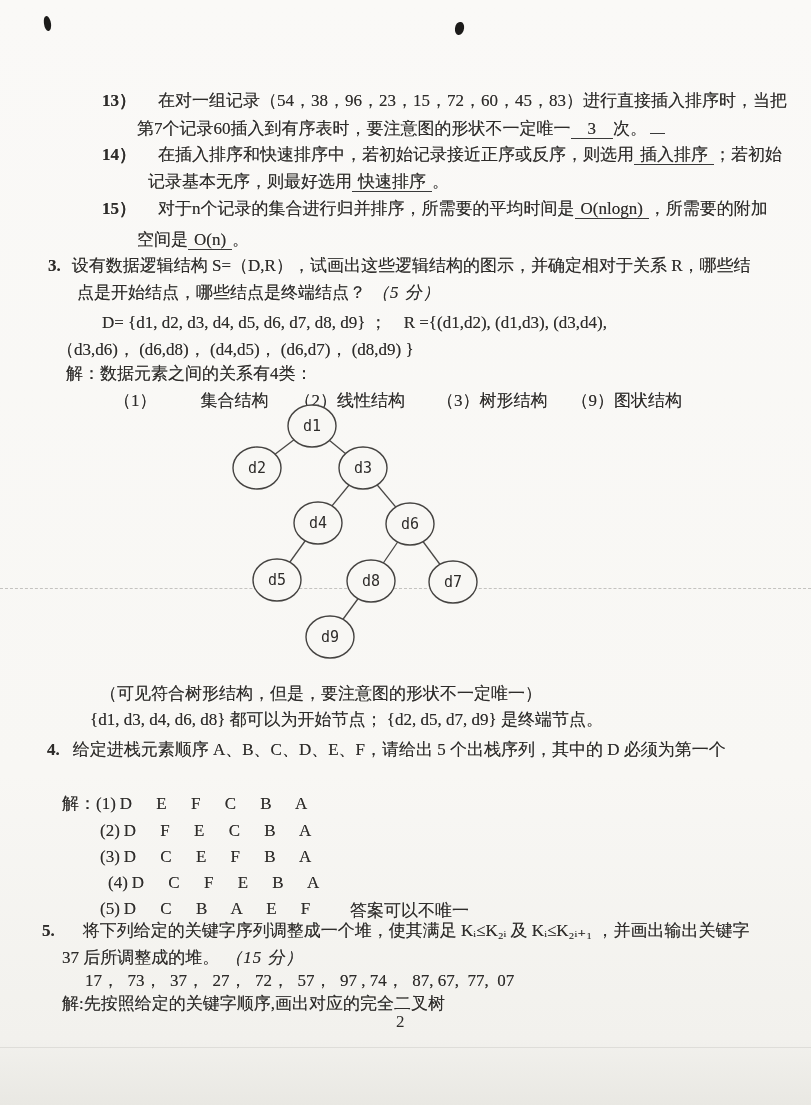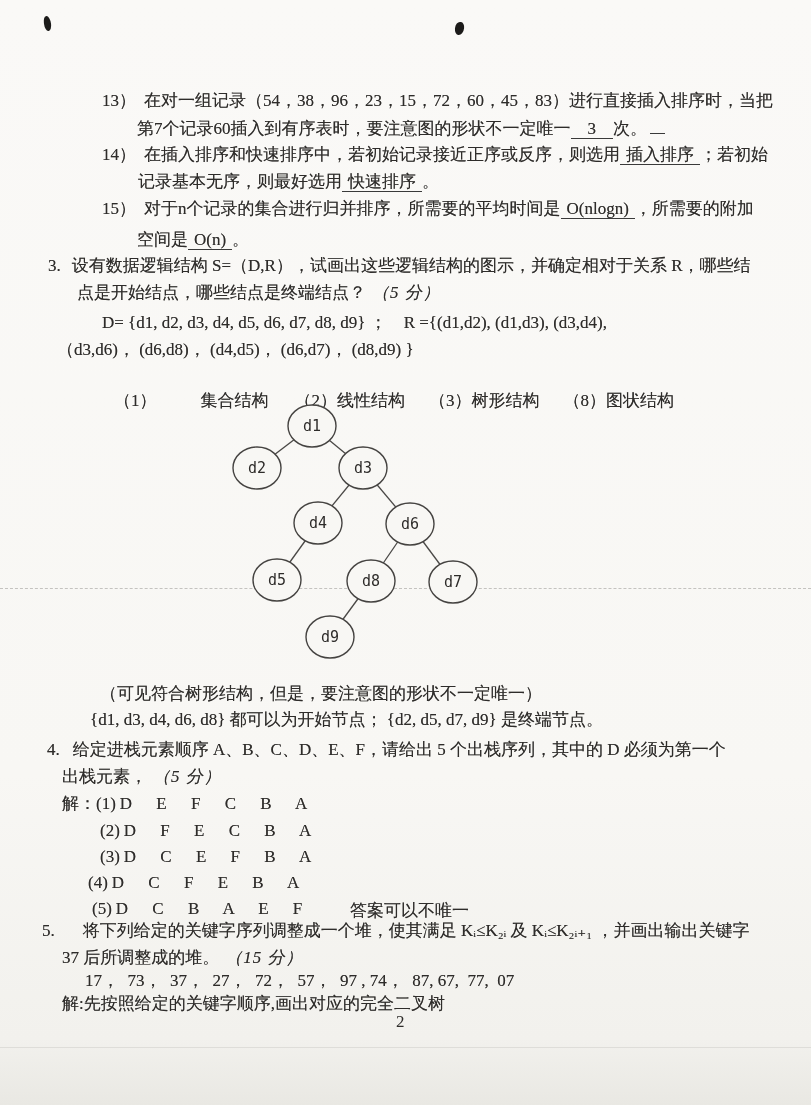--- a/index.html
+++ b/index.html
@@ -6,22 +6,22 @@
   body{background:#d8d6d2;font-family:"Liberation Serif","DejaVu Serif",serif;}
   #page{
     position:relative;width:811px;height:1105px;margin:0 auto;overflow:hidden;
     background:linear-gradient(180deg,#faf9f7 0%,#f8f7f4 70%,#f2f1ed 94%,#e9e8e3 100%);
     color:#2b2b2b;
   }
   .ln{
     position:absolute;white-space:pre;font-size:17px;line-height:24px;color:#2e2c2a;
     text-shadow:0 0 .5px rgba(40,40,40,.55);
   }
-  .num{display:inline-block;}
-  .gap6{margin-left:8px;}
+  .num{display:inline-block;font-weight:bold;}
+  .gap6{margin-left:22px;}
   .u{border-bottom:1.6px solid #3a3a3a;padding:0 6px;}
   .u-wide{border-bottom:1.6px solid #3a3a3a;padding:0 17px;}
   .blank{display:inline-block;width:15px;height:1em;border-bottom:1.6px solid #3a3a3a;margin-left:3px;vertical-align:baseline;}
   .score{font-style:italic;margin-left:6px;letter-spacing:1px;margin-top:44px;}
   .seq{letter-spacing:10px;font-family:"Liberation Serif","DejaVu Serif",serif;}
   .label{margin-right:4px;}
   .artifact-line{position:absolute;left:0;width:811px;top:588px;border-top:1px dashed rgba(110,108,104,.38);height:0;}
   .artifact-line2{position:absolute;left:0;width:811px;top:1047px;border-top:1px solid rgba(140,138,132,.18);height:0;}
   .speck{position:absolute;background:#1c1b1a;}
   .speck1{left:44px;top:16px;width:7px;height:15px;border-radius:45% 60% 50% 55%;transform:rotate(-7deg);}
@@ -36,30 +36,31 @@
 
   <div class="speck speck1"></div>
   <div class="speck speck2"></div>
   <div class="artifact-line"></div>
   <div class="artifact-line2"></div>
 
   <div class="ln" style="left:102px;top:89px"><span class="num">13）</span><span class="gap6">在对一组记录（54，38，96，23，15，72，60，45，83）进行直接插入排序时，当把</span></div>
   <div class="ln" style="left:137px;top:116px"><span>第7个记录60插入到有序表时，要注意图的形状不一定唯一</span><span class="u-wide">3</span><span>次。</span><span class="blank"></span></div>
 
   <div class="ln" style="left:102px;top:143px"><span class="num">14）</span><span class="gap6">在插入排序和快速排序中，若初始记录接近正序或反序，则选用</span><span class="u">插入排序</span><span>；若初始</span></div>
-  <div class="ln" style="left:138px;top:170px"><span>记录基本无序，则最好选用</span><span class="u">快速排序</span><span>。</span></div>
+  <div class="ln" style="left:148px;top:170px"><span>记录基本无序，则最好选用</span><span class="u">快速排序</span><span>。</span></div>
 
   <div class="ln" style="left:102px;top:197px"><span class="num">15）</span><span class="gap6">对于n个记录的集合进行归并排序，所需要的平均时间是</span><span class="u">O(nlogn)</span><span>，所需要的附加</span></div>
   <div class="ln" style="left:137px;top:228px"><span>空间是</span><span class="u">O(n)</span><span>。</span></div>
 
   <div class="ln" style="left:48px;top:254px"><span class="num">3.</span><span style="margin-left:11px">设有数据逻辑结构 S=（D,R），试画出这些逻辑结构的图示，并确定相对于关系 R，哪些结</span></div>
   <div class="ln" style="left:77px;top:281px"><span>点是开始结点，哪些结点是终端结点？</span><span class="score">（5 分）</span></div>
   <div class="ln" style="left:102px;top:311px"><span>D= {d1, d2, d3, d4, d5, d6, d7, d8, d9} ；    R ={(d1,d2), (d1,d3), (d3,d4),</span></div>
   <div class="ln" style="left:57px;top:338px"><span>（d3,d6)， (d6,d8)， (d4,d5)， (d6,d7)， (d8,d9) }</span></div>
-  <div class="ln" style="left:114px;top:389px"><span>（1）</span><span style="margin-left:44px">集合结构</span><span style="margin-left:26px">（2）线性结构</span><span style="margin-left:24px">（3）树形结构</span><span style="margin-left:24px">（8）图状结构</span></div>
+  <div class="ln" style="left:66px;top:362px"><span>解：数据元素之间的关系有4类：</span></div>
+  <div class="ln" style="left:114px;top:389px"><span>（1）</span><span style="margin-left:44px">集合结构</span><span style="margin-left:26px">（2）线性结构</span><span style="margin-left:32px">（3）树形结构</span><span style="margin-left:24px">（9）图状结构</span></div>
 
   <svg id="tree" width="811" height="1105" viewBox="0 0 811 1105" style="position:absolute;left:0;top:0;pointer-events:none">
       <line x1="312" y1="426" x2="257" y2="468" stroke="#4a4846" stroke-width="1.3"></line>
       <line x1="312" y1="426" x2="363" y2="468" stroke="#4a4846" stroke-width="1.3"></line>
       <line x1="363" y1="468" x2="318" y2="523" stroke="#4a4846" stroke-width="1.3"></line>
       <line x1="363" y1="468" x2="410" y2="524" stroke="#4a4846" stroke-width="1.3"></line>
       <line x1="318" y1="523" x2="277" y2="580" stroke="#4a4846" stroke-width="1.3"></line>
       <line x1="410" y1="524" x2="371" y2="581" stroke="#4a4846" stroke-width="1.3"></line>
       <line x1="410" y1="524" x2="453" y2="582" stroke="#4a4846" stroke-width="1.3"></line>
       <line x1="371" y1="581" x2="330" y2="637" stroke="#4a4846" stroke-width="1.3"></line>
@@ -80,26 +81,25 @@
       <ellipse cx="453" cy="582" rx="24" ry="21" fill="#f8f7f4" stroke="#454341" stroke-width="1.4"></ellipse>
       <text x="453" y="587" text-anchor="middle" font-size="15" fill="#2e2c2a">d7</text>
       <ellipse cx="330" cy="637" rx="24" ry="21" fill="#f8f7f4" stroke="#454341" stroke-width="1.4"></ellipse>
       <text x="330" y="642" text-anchor="middle" font-size="15" fill="#2e2c2a">d9</text>
     </svg>
 
   <div class="ln" style="left:100px;top:682px"><span>（可见符合树形结构，但是，要注意图的形状不一定唯一）</span></div>
   <div class="ln" style="left:90px;top:708px"><span>{d1, d3, d4, d6, d8} 都可以为开始节点； {d2, d5, d7, d9} 是终端节点。</span></div>
 
   <div class="ln" style="left:47px;top:738px"><span class="num">4.</span><span style="margin-left:13px">给定进栈元素顺序 A、B、C、D、E、F，请给出 5 个出栈序列，其中的 D 必须为第一个</span></div>
-  <div class="ln" style="left:62px;top:765px"><span>出栈元素，</span><span class="score">（5 分）</span></div>
   <div class="ln" style="left:62px;top:792px"><span>解：</span><span class="label">(1)</span><span class="seq">D E F C B A</span></div>
   <div class="ln" style="left:100px;top:819px"><span class="label">(2)</span><span class="seq">D F E C B A</span></div>
   <div class="ln" style="left:100px;top:845px"><span class="label">(3)</span><span class="seq">D C E F B A</span></div>
-  <div class="ln" style="left:88px;top:871px"><span class="label">(4)</span><span class="seq">D C F E B A</span></div>
-  <div class="ln" style="left:92px;top:897px"><span class="label">(5)</span><span class="seq">D C B A E F</span></div>
+  <div class="ln" style="left:108px;top:871px"><span class="label">(4)</span><span class="seq">D C F E B A</span></div>
+  <div class="ln" style="left:100px;top:897px"><span class="label">(5)</span><span class="seq">D C B A E F</span></div>
   <div class="ln" style="left:350px;top:899px"><span>答案可以不唯一</span></div>
 
   <div class="ln" style="left:42px;top:919px"><span class="num">5.</span><span style="margin-left:28px">将下列给定的关键字序列调整成一个堆，使其满足 Kᵢ≤K₂ᵢ 及 Kᵢ≤K₂ᵢ₊₁ ，并画出输出关键字</span></div>
   <div class="ln" style="left:62px;top:946px"><span>37 后所调整成的堆。</span><span class="score">（15 分）</span></div>
   <div class="ln" style="left:85px;top:969px"><span>17，  73，  37，  27，  72，  57，  97 , 74，  87, 67,  77,  07</span></div>
   <div class="ln" style="left:62px;top:992px"><span>解:先按照给定的关键字顺序,画出对应的完全二叉树</span></div>
 
   <div class="pagenum">2</div>
 </div>
 

